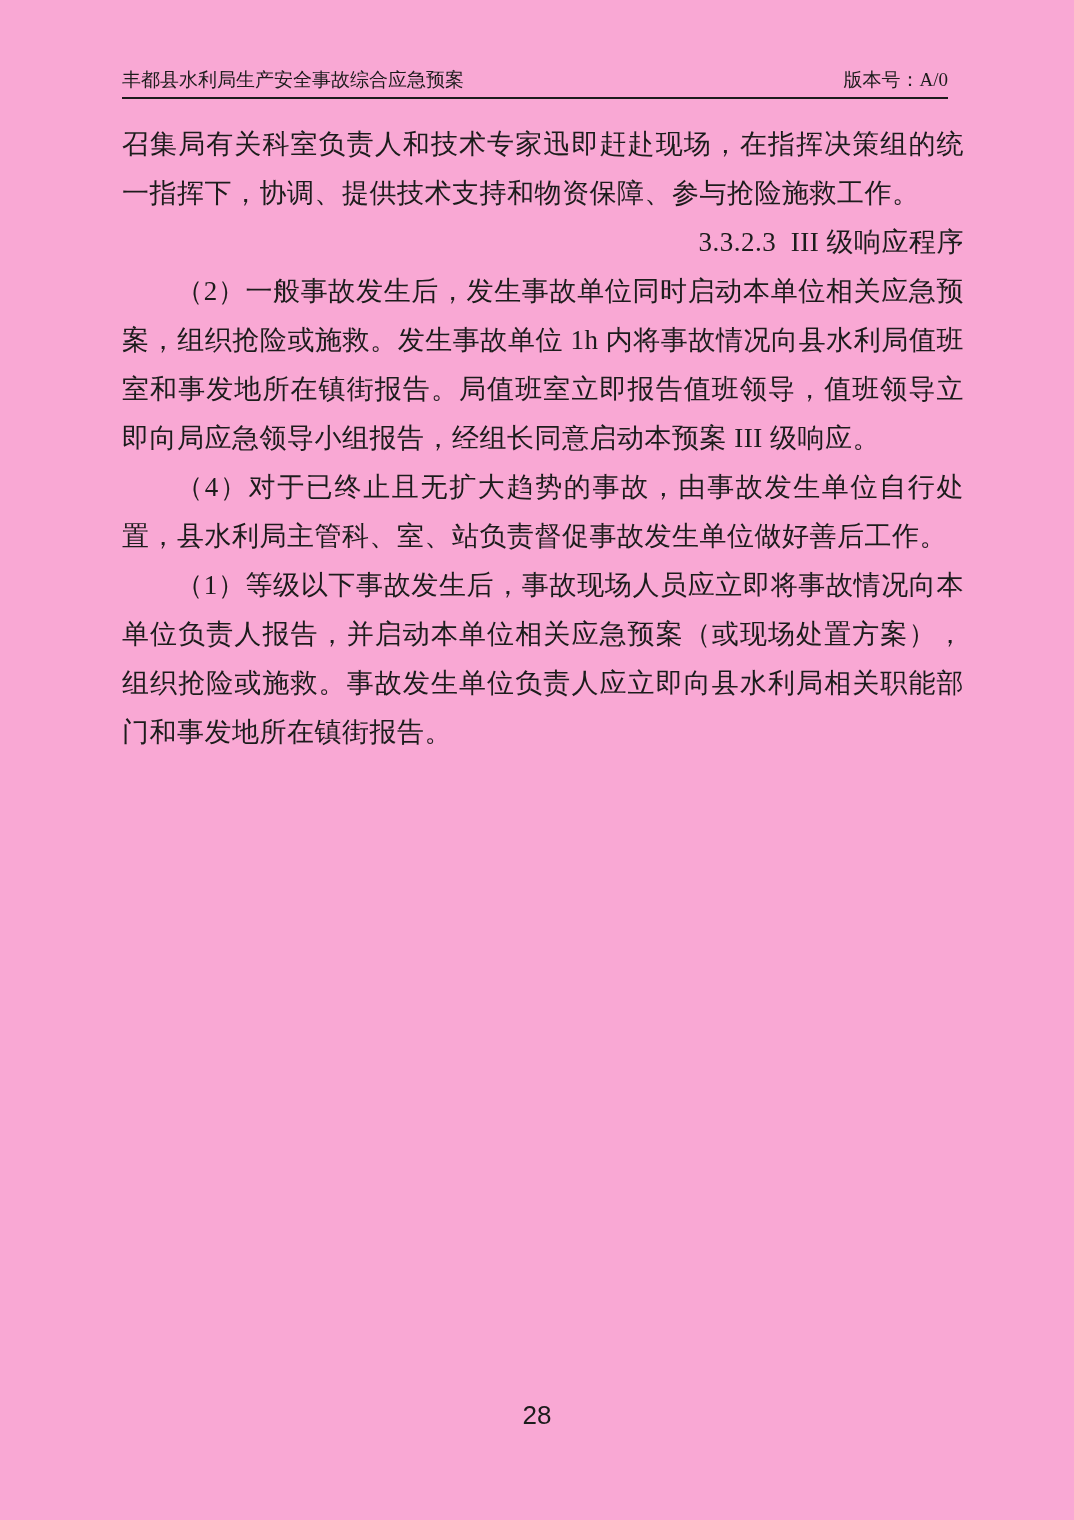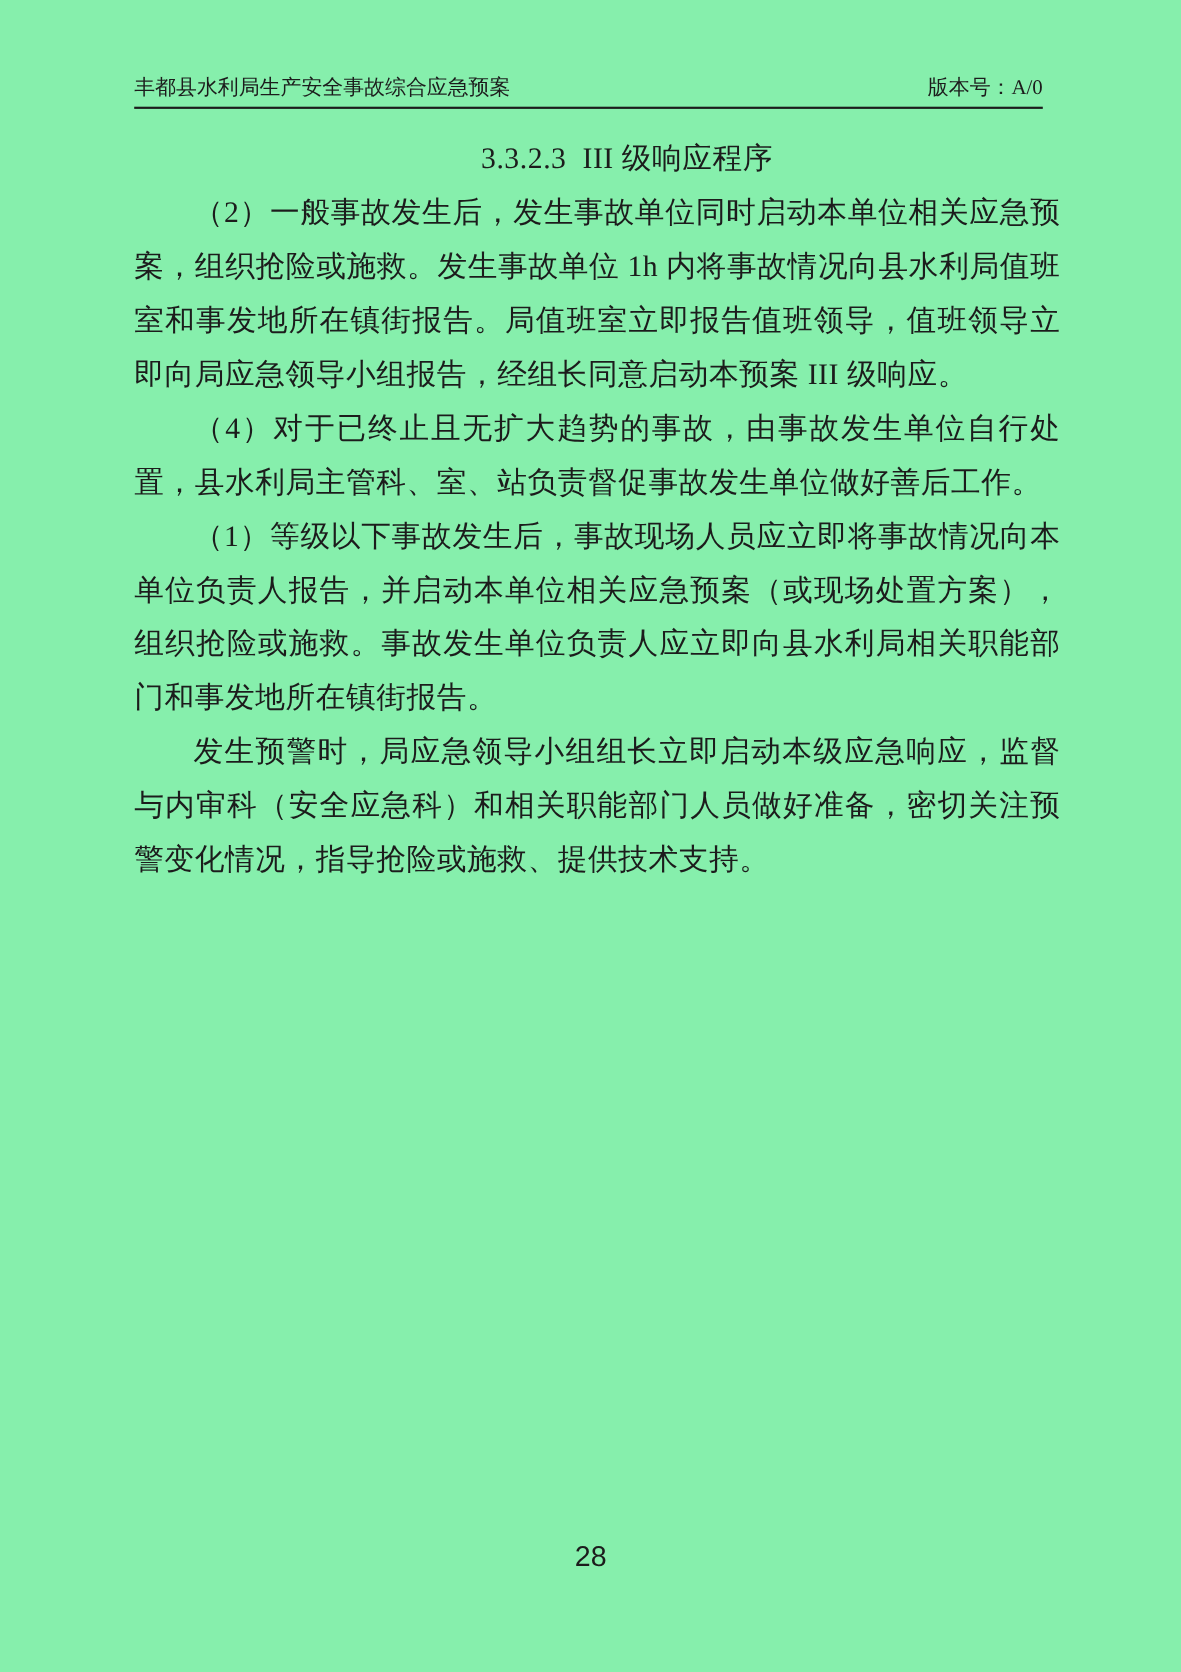--- a/index.html
+++ b/index.html
@@ -4,21 +4,21 @@
 <style>
   html, body {
     margin: 0;
     padding: 0;
     background: #ffffff;
   }
   .page {
     position: relative;
     width: 1074px;
     height: 1520px;
-    background: #86efac;
+    background: #f9a8d4;
     color: #1c1c1c;
     font-family: "Liberation Serif", "DejaVu Serif", serif;
     overflow: hidden;
   }
   .header {
     position: absolute;
     left: 122px;
     top: 68px;
     width: 826px;
     display: flex;
@@ -45,21 +45,21 @@
   }
   .content p {
     margin: 0;
     padding: 0;
     text-indent: 2em;
   }
   .content p.noindent {
     text-indent: 0;
   }
   .content p.heading {
-    text-align: center;
+    text-align: right;
     white-space: pre-wrap;
   }
   .footer {
     position: absolute;
     left: 0;
     top: 1398px;
     width: 100%;
     text-align: center;
     font-size: 26px;
     line-height: 34px;
@@ -70,24 +70,24 @@
 <body>
 
 <div class="page">
 
   <div class="header">
     <span class="title">丰都县水利局生产安全事故综合应急预案</span>
     <span class="version">版本号：A/0</span>
   </div>
 
   <div class="content">
+    <p class="noindent">召集局有关科室负责人和技术专家迅即赶赴现场，在指挥决策组的统一指挥下，协调、提供技术支持和物资保障、参与抢险施救工作。</p>
     <p class="heading">3.3.2.3  III 级响应程序</p>
     <p>（2）一般事故发生后，发生事故单位同时启动本单位相关应急预案，组织抢险或施救。发生事故单位 1h 内将事故情况向县水利局值班室和事发地所在镇街报告。局值班室立即报告值班领导，值班领导立即向局应急领导小组报告，经组长同意启动本预案 III 级响应。</p>
     <p>（4）对于已终止且无扩大趋势的事故，由事故发生单位自行处置，县水利局主管科、室、站负责督促事故发生单位做好善后工作。</p>
     <p>（1）等级以下事故发生后，事故现场人员应立即将事故情况向本单位负责人报告，并启动本单位相关应急预案（或现场处置方案），组织抢险或施救。事故发生单位负责人应立即向县水利局相关职能部门和事发地所在镇街报告。</p>
-    <p>发生预警时，局应急领导小组组长立即启动本级应急响应，监督与内审科（安全应急科）和相关职能部门人员做好准备，密切关注预警变化情况，指导抢险或施救、提供技术支持。</p>
   </div>
 
   <div class="footer">
     <span>28</span>
   </div>
 
 </div>
 
 </body></html>

